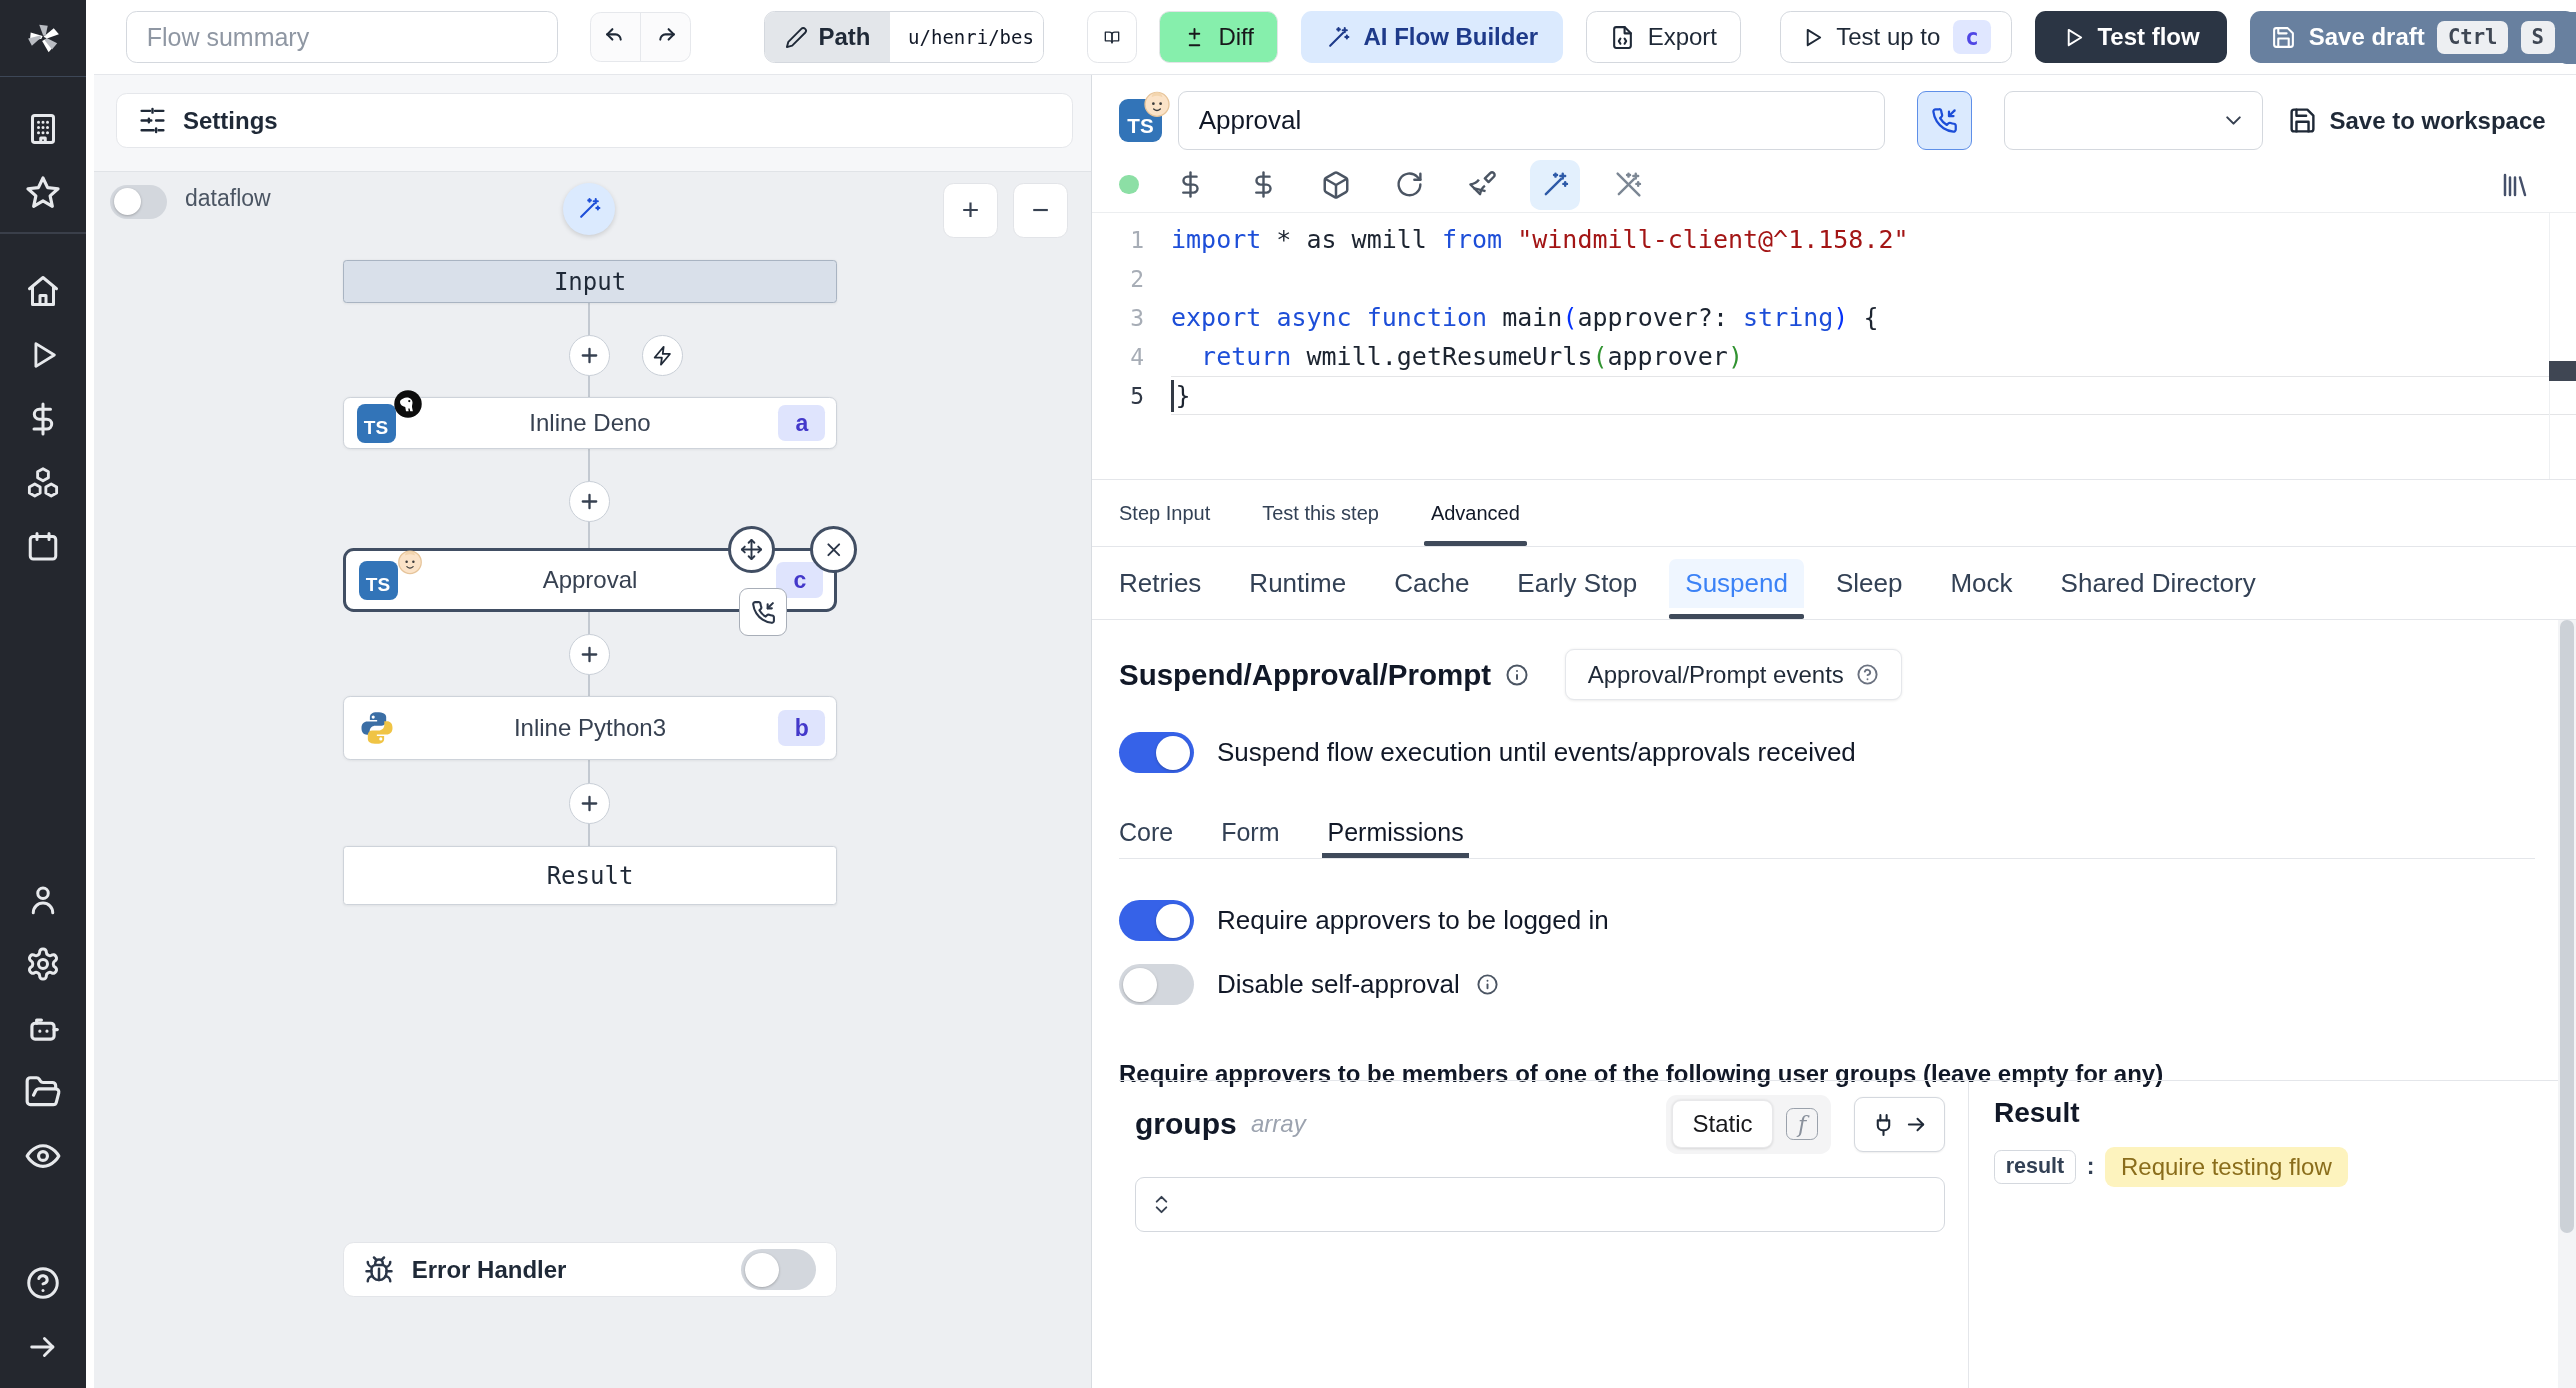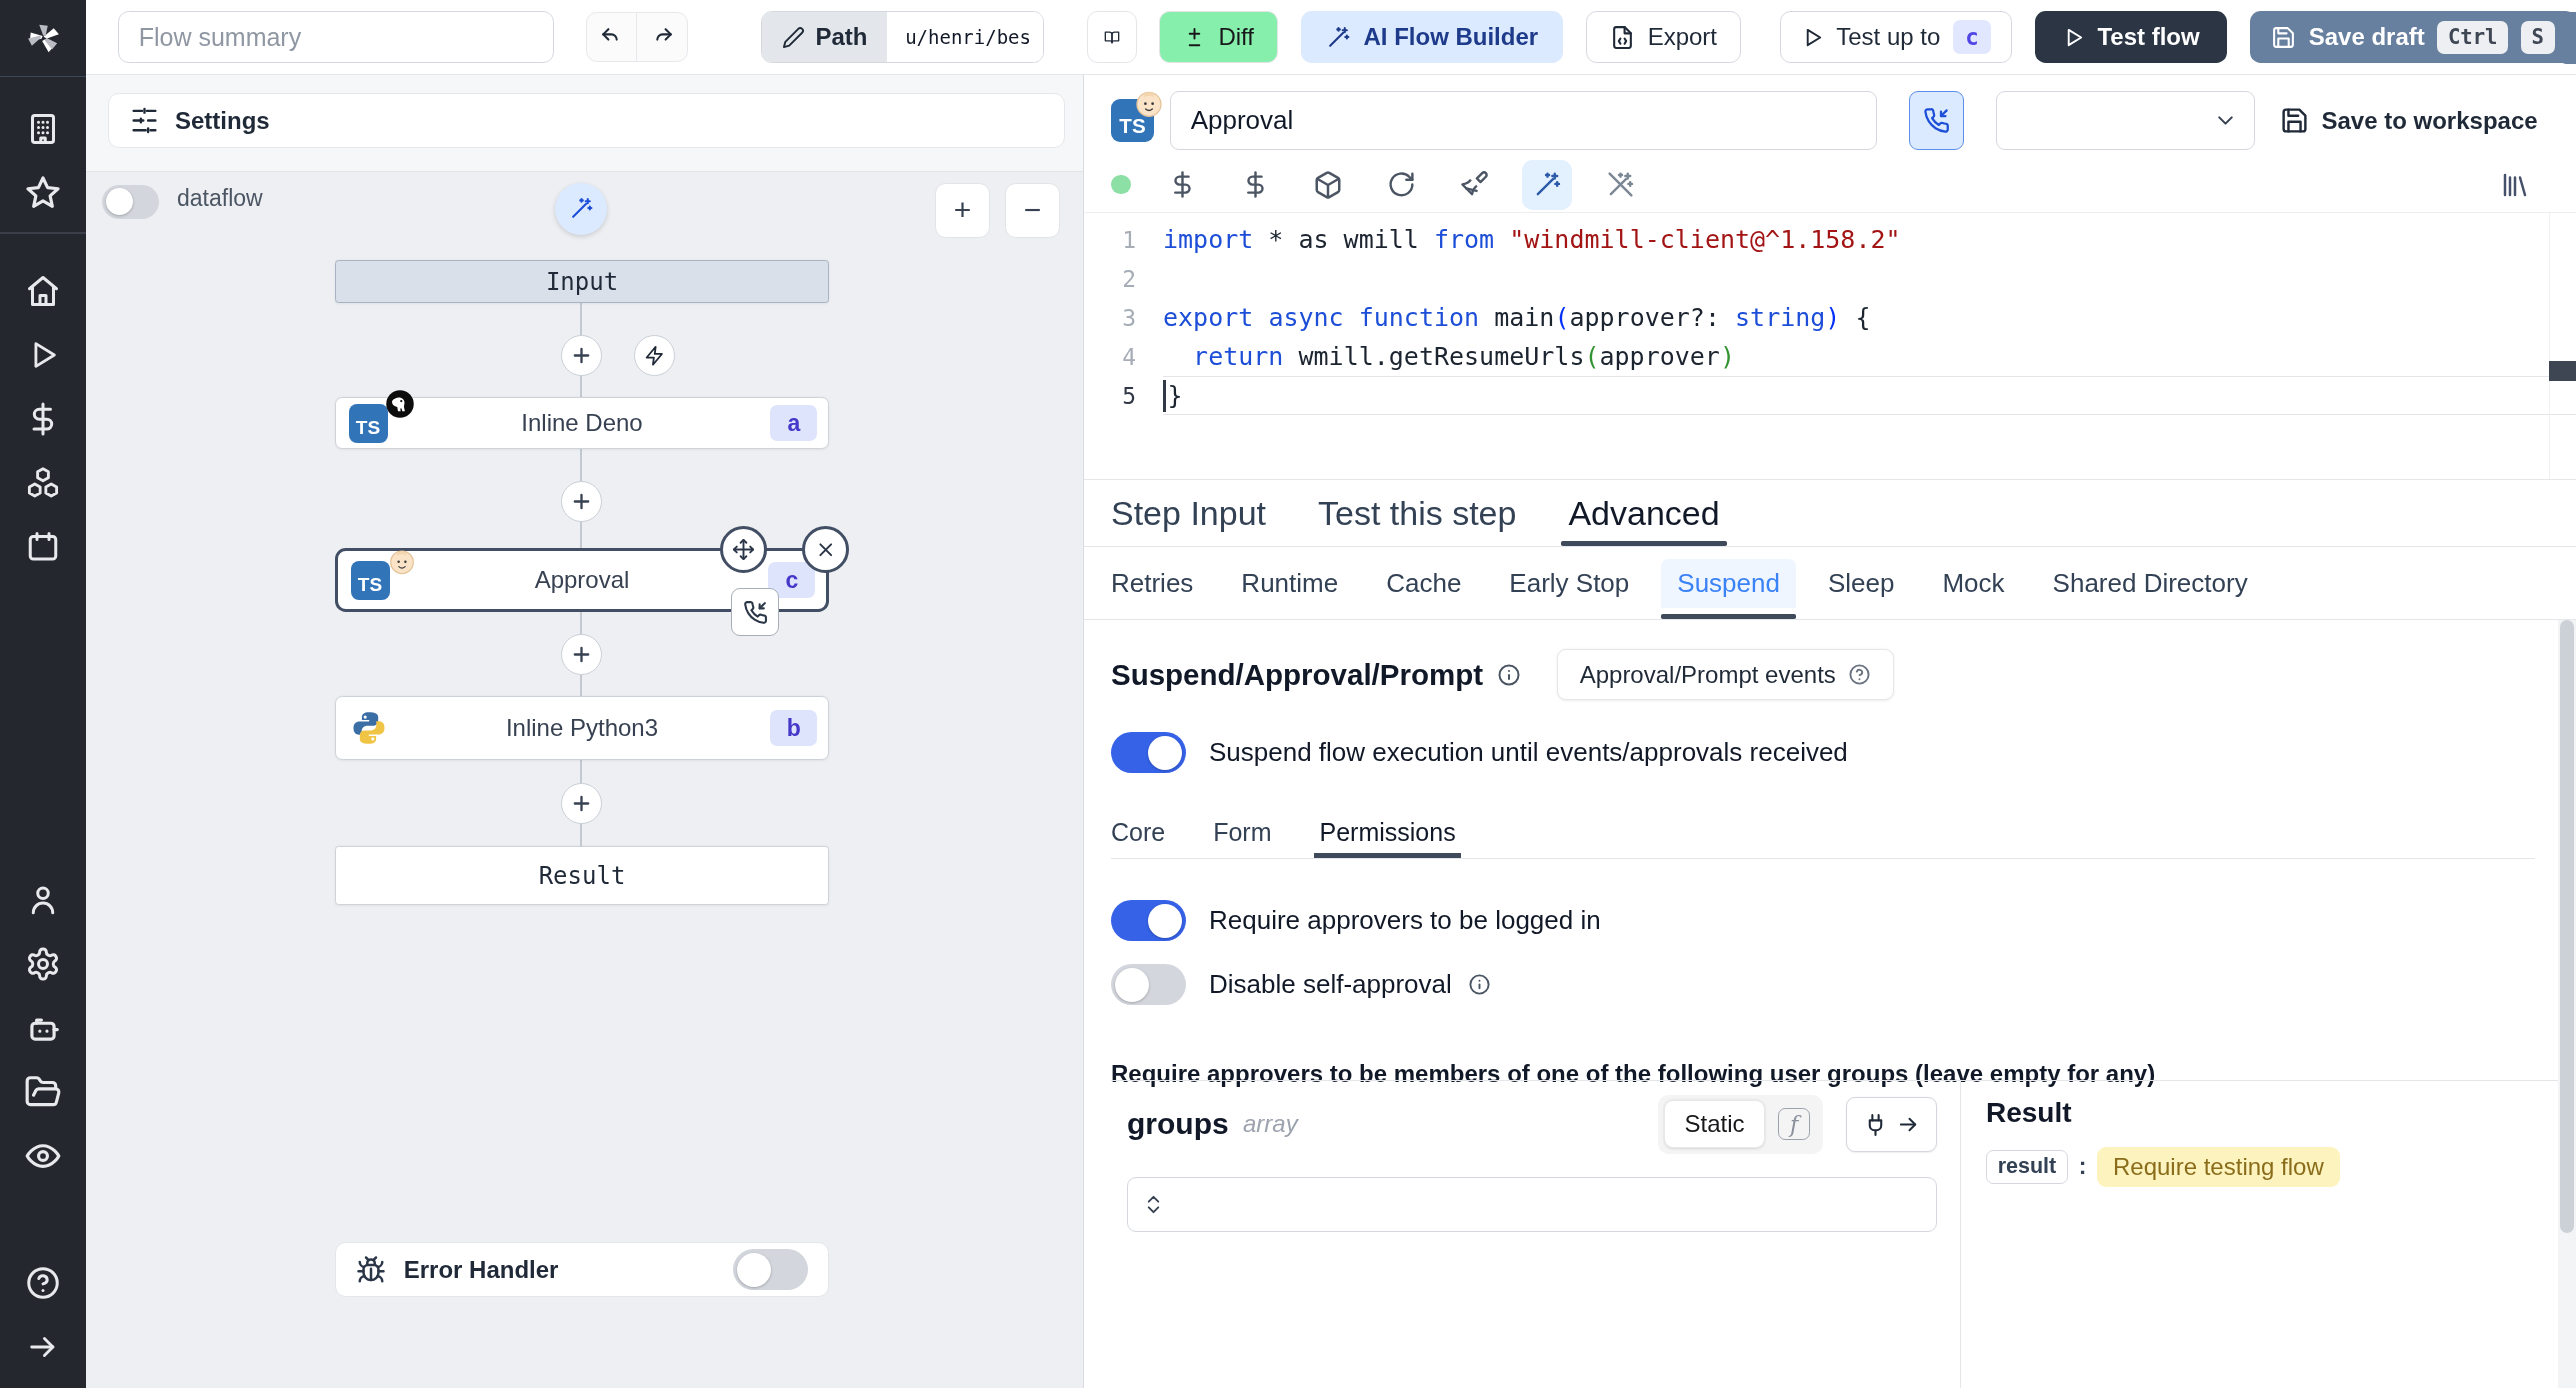--- a/index.html
+++ b/index.html
@@ -1,20 +1,20 @@
 <!DOCTYPE html>
 <html style="font-size:14.3px"><head>
 <meta charset="utf-8">
 <style>
   * { margin:0; padding:0; box-sizing:border-box; }
   html,body { width:2576px; height:1388px; overflow:hidden; background:#fff;
     font-family:"Liberation Sans", sans-serif; color:#1f2937; }
   .mono { font-family:"DejaVu Sans Mono", monospace; }
   svg { display:block; }
-  .app { display:flex; width:100%; height:100%; }
+  .app { display:flex; width:100%; height:100%;gap:8px; }
 
   
   .sidebar { width:86px; background:#24272e; display:flex; flex-direction:column; align-items:center; flex-shrink:0; }
   .logo-cell { width:100%; height:77px; display:flex; align-items:center; justify-content:center; border-bottom:1.8px solid #3d4757; }
   .side-icon { width:86px; height:64px; display:flex; align-items:center; justify-content:center; color:#e7e9ec; cursor:pointer; }
   .side-sep { width:86px; height:1.8px; background:#3a3f4a; margin:7.2px 0 25px 0; }
   .side-group-top { margin-top:19.7px; }
   .side-push { margin-top:auto; }
   .foot-gap { height:63px; }
 
@@ -106,21 +106,21 @@
   .code-row.current .gutter { color:#303846; }
   .code-row.current .code-text { border-top:1.8px solid #e4e5e7; border-bottom:1.8px solid #e4e5e7; }
   .tok-kw { color:#1d4ed8; } .tok-pl { color:#1c2430; } .tok-str { color:#a31515; }
   .tok-br1 { color:#0431fa; } .tok-br2 { color:#319331; }
   .caret { display:inline-block; width:2.7px; height:32px; background:#333a45; margin-right:1.8px; }
   .minimap { position:absolute; right:0; top:0; bottom:0; width:27px; border-left:1.8px solid #eef0f2; }
   .minimap .thumb { position:absolute; right:0; top:148px; width:27px; height:19.7px; background:#3f4653; }
 
   
   .tabs-row { height:68px; border-top:1.8px solid #e4e6ea; border-bottom:1.8px solid #e4e6ea; display:flex; align-items:stretch; gap:52px; padding:0 0 0 27px; flex-shrink:0; }
-  .tab { display:flex; align-items:center; font-size:34px; color:#334155; cursor:pointer; position:relative; }
+  .tab { display:flex; align-items:center; font-size:20px; color:#334155; cursor:pointer; position:relative; }
   .tab.active { color:#111827; }
   .tab.active::after { content:""; position:absolute; left:-7.2px; right:-7.2px; bottom:0; height:5.4px; background:#3f4a5a; border-radius:1.8px; }
   .subtabs-row { height:73px; border-bottom:1.8px solid #e4e6ea; display:flex; align-items:stretch; gap:48px; padding:0 0 0 27px; flex-shrink:0; }
   .subtab { display:flex; align-items:center; font-size:26px; color:#334155; cursor:pointer; position:relative; }
   .subtab.active { color:#3b82f6; }
   .subtab.active .pill { background:#eff6ff; border-radius:7.2px 7.2px 0 0; padding:9px 16px; margin:0 -16px; }
   .subtab.active::after { content:""; position:absolute; left:-16px; right:-16px; bottom:0; height:5.4px; background:#3f4a5a; border-radius:1.8px; }
 
   
   .suspend { flex:1; position:relative; padding-left:27px; min-height:0; }

